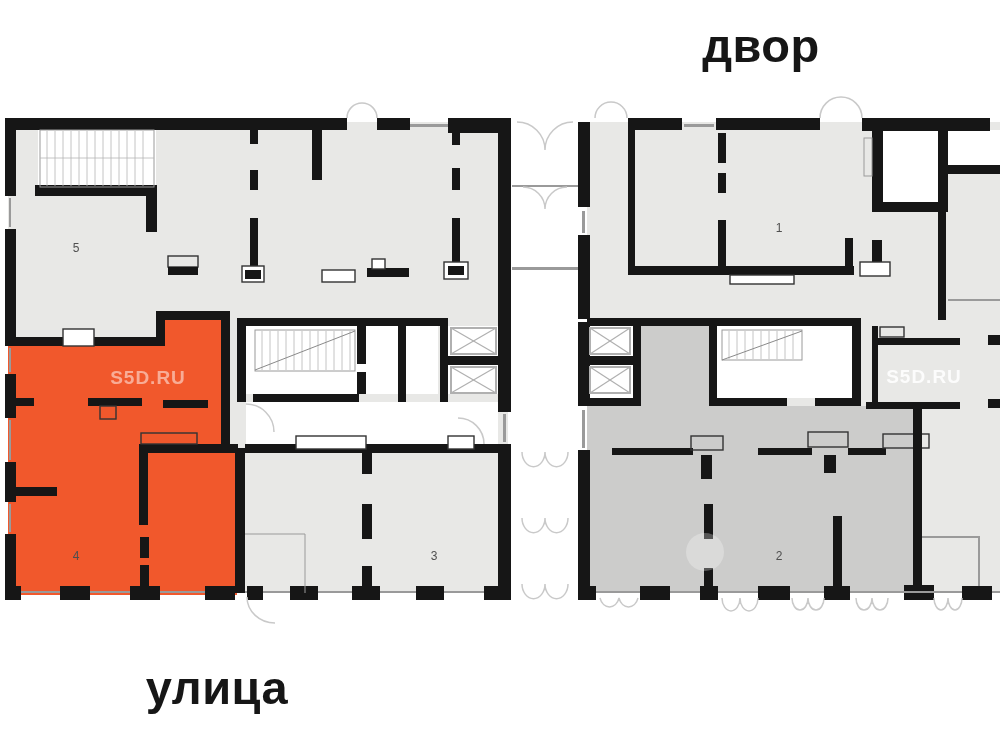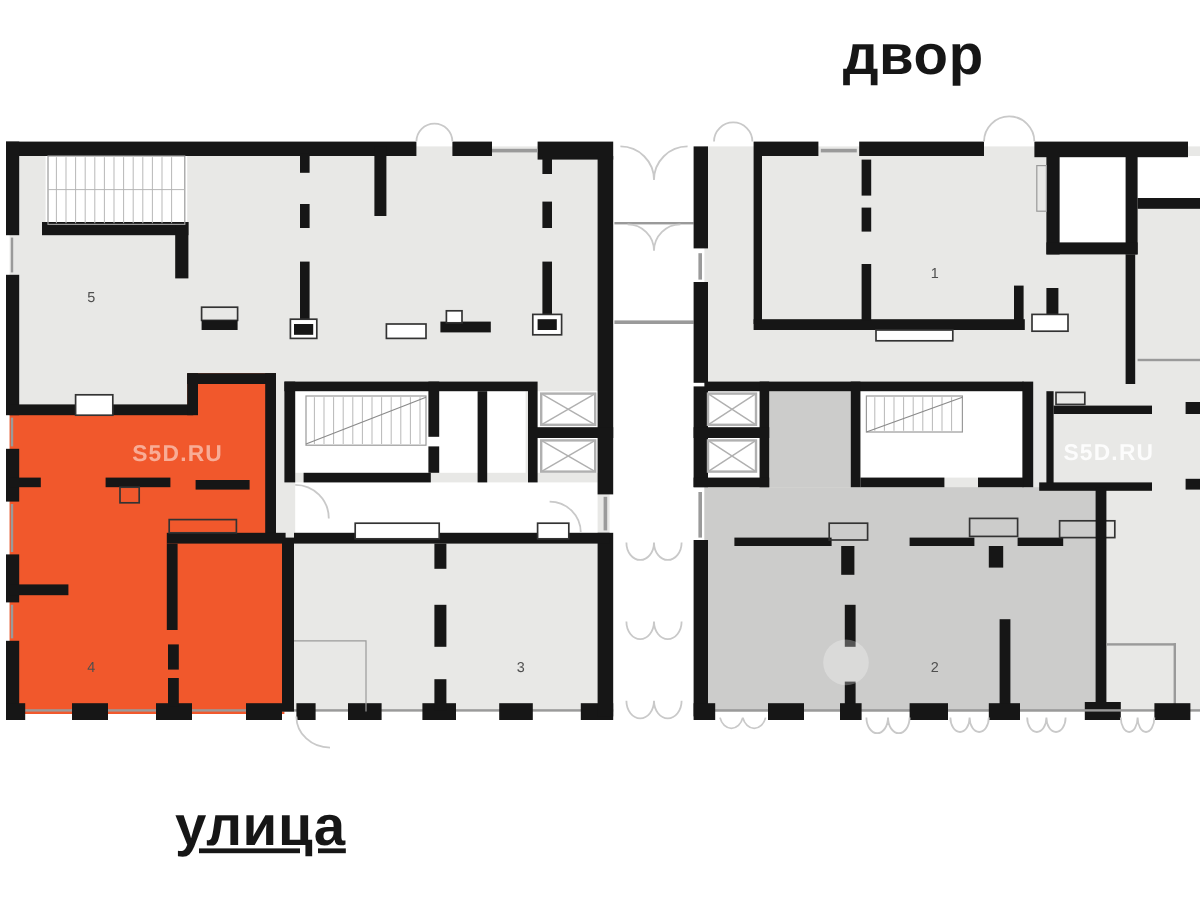--- a/index.html
+++ b/index.html
@@ -1,20 +1,20 @@
 <!DOCTYPE html>
 <html style="--page-bg: #ffffff; --wall: #161616; --floor-light: #e8e8e6; --floor-mid: #cccccb; --highlight: #f1582c; --text: #161616; --label: #4f4f4f; --thin-line: #9a9a9a; --arc: #c9c9c9; --wm-on-orange: rgba(255,255,255,0.5); --wm-on-gray: rgba(255,255,255,0.85);"><head>
 <meta charset="utf-8">
 <style>
   html,body{margin:0;padding:0;}
   body{background:var(--page-bg,#ffffff);font-family:"Liberation Sans", sans-serif;}
   .stage{position:relative;width:1000px;height:750px;background:var(--page-bg,#ffffff);overflow:hidden;}
   .big-label{position:absolute;color:var(--text,#161616);font-size:47px;font-weight:600;letter-spacing:.5px;text-align:center;}
   #label-courtyard{left:696px;top:18px;width:130px;}
-  #label-street{left:142px;top:660px;width:150px;text-decoration:underline;}
+  #label-street{left:142px;top:660px;width:150px;}
   svg{position:absolute;left:0;top:0;}
   .wall{fill:var(--wall,#161616);}
   .floor-light{fill:var(--floor-light,#e8e8e6);}
   .floor-mid{fill:var(--floor-mid,#cccccb);}
   .highlight{fill:var(--highlight,#f1582c);}
   .white{fill:#ffffff;}
   .winline{fill:var(--thin-line,#9a9a9a);}
   .thinline{stroke:var(--thin-line,#9a9a9a);stroke-width:1;fill:none;}
   .fixture{fill:#ffffff;stroke:#333;stroke-width:1.4;}
   .outline{fill:none;stroke:#333;stroke-width:1.4;}

